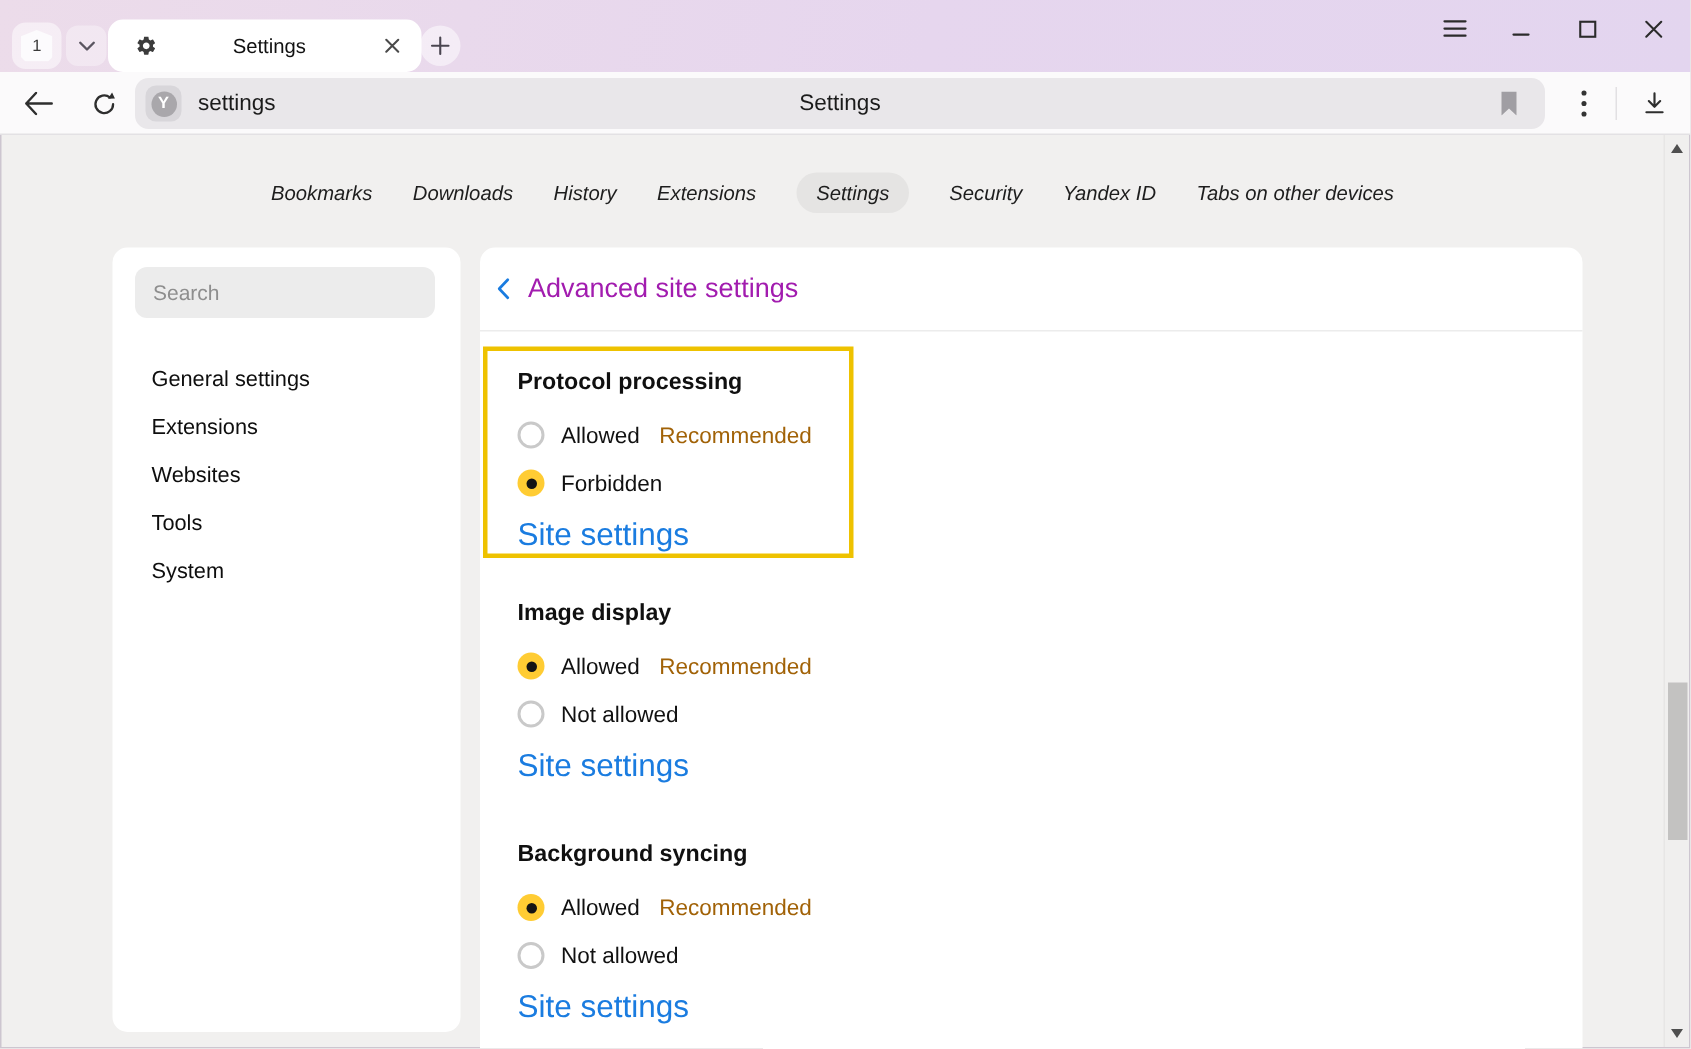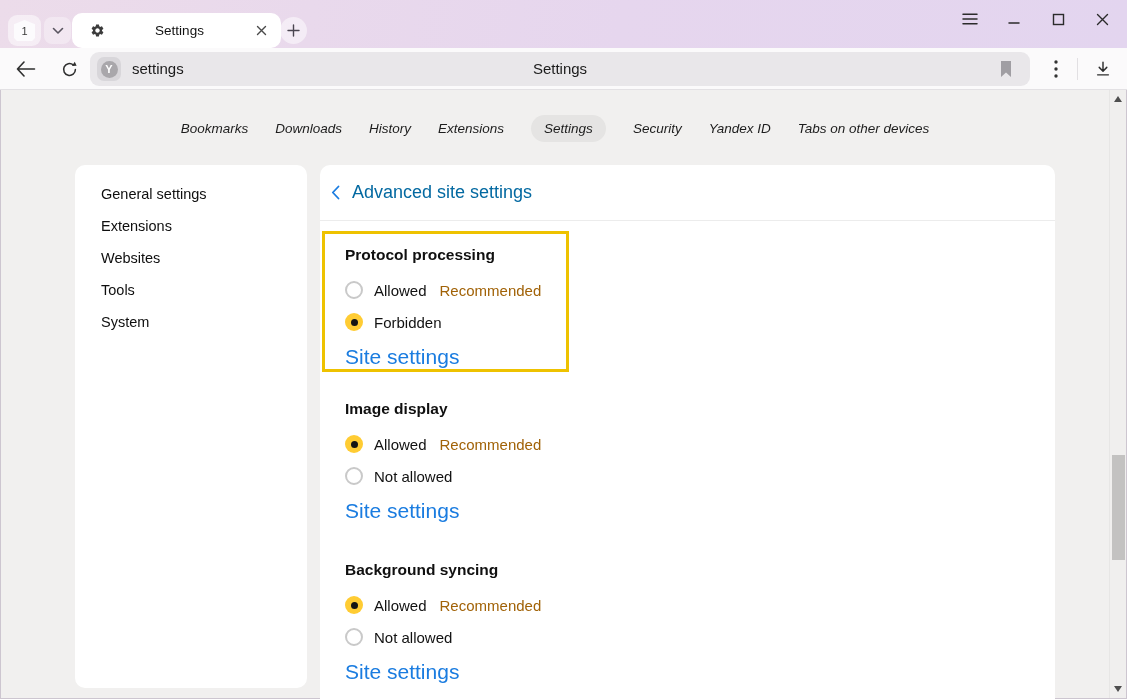--- a/index.html
+++ b/index.html
@@ -111,37 +111,37 @@
     position:absolute; left:75px; top:165px; width:232px; height:523px;
     background:#fff; border-radius:10px;
   }
   .search-input {
     display:block; margin:13px 16px 0 15px; width:200px; height:34px;
     background:#ececec; border:none; border-radius:8px; outline:none;
     padding:0 12px; font-size:14px; font-family:"Liberation Sans",sans-serif;
     color:#333;
   }
   .search-input::placeholder { color:#8e8e8e; opacity:1; }
-  .sidebar-list { margin-top:13px; }
+  .sidebar-list { margin-top:25px; }
   .sidebar-item {
     height:32px; display:flex; align-items:center; padding-left:26px;
     font-size:14.5px; color:#0e0e0e; cursor:pointer;
   }
 
   
   .main-card {
     position:absolute; left:320px; top:165px; width:735px; height:534px;
     background:#fff; border-radius:10px 10px 0 0;
   }
   .main-header {
     height:56px; display:flex; align-items:center; gap:12px;
     padding-left:11px; border-bottom:1px solid #ececec; cursor:pointer;
   }
   .main-header .header-title {
-    font-size:18px; font-weight:500; color:#0369a1;
+    font-size:18px; font-weight:500; color:#a21caf;
   }
   .main-body { padding:10px 0 0 25px; }
 
   .section { width:420px; }
   .section h3 {
     margin:0 0 10px 0; font-size:15.5px; font-weight:700; color:#101010;
   }
   .option-row {
     display:flex; align-items:center; height:32px; font-size:15px; color:#111;
   }
@@ -308,20 +308,21 @@
     <span class="nav-item">Downloads</span>
     <span class="nav-item">History</span>
     <span class="nav-item">Extensions</span>
     <span class="nav-item active">Settings</span>
     <span class="nav-item">Security</span>
     <span class="nav-item">Yandex ID</span>
     <span class="nav-item">Tabs on other devices</span>
   </div>
 
   <div class="sidebar">
+    <input class="search-input" type="text" placeholder="Search" style="">
     <div class="sidebar-list">
       <div class="sidebar-item">General settings</div>
       <div class="sidebar-item">Extensions</div>
       <div class="sidebar-item">Websites</div>
       <div class="sidebar-item">Tools</div>
       <div class="sidebar-item">System</div>
     </div>
   </div>
 
   <div class="main-card">

